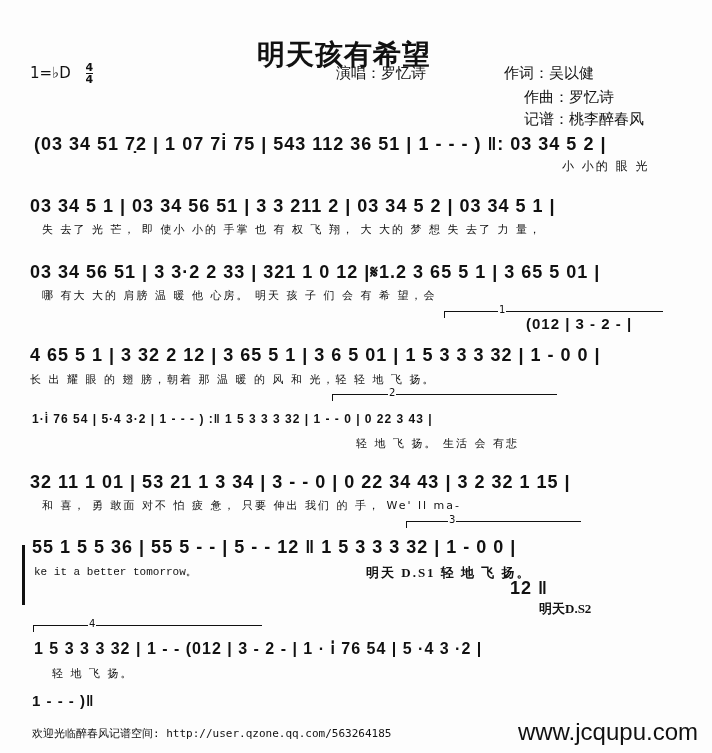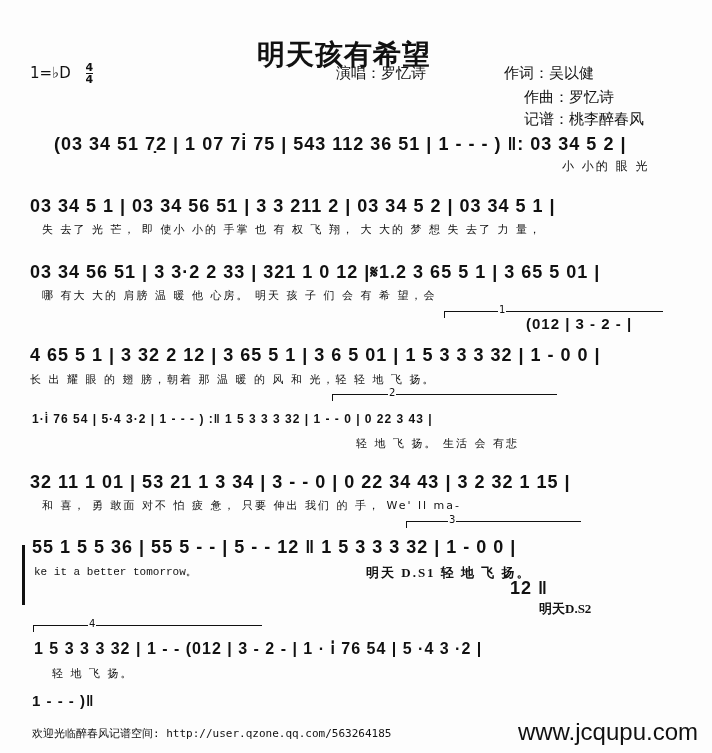--- a/index.html
+++ b/index.html
@@ -34,21 +34,21 @@
     <span class="num">4</span>
     <span>4</span>
   </span>
 </div>
 
 <div class="abs meta" style="left:336px; top:64px;">演唱：罗忆诗</div>
 <div class="abs meta" style="left:504px; top:64px;">作词：吴以健</div>
 <div class="abs meta" style="left:524px; top:88px;">作曲：罗忆诗</div>
 <div class="abs meta" style="left:524px; top:110px;">记谱：桃李醉春风</div>
 
-<div class="abs notes" style="left:34px; top:134px;margin-left:20px;">(03 34 51 7̣2 | 1 07 7i̇ 75 | 543 112 36 51 | 1 - - - ) ‖: 03 34 5 2 |</div>
+<div class="abs notes" style="left:34px; top:134px;">(03 34 51 7̣2 | 1 07 7i̇ 75 | 543 112 36 51 | 1 - - - ) ‖: 03 34 5 2 |</div>
 <div class="abs lyr" style="left:562px; top:158px;">小 小的 眼 光</div>
 
 <div class="abs notes" style="left:30px; top:196px;">03  34  5  1 | 03 34 56 51 | 3  3  211  2 | 03  34  5  2 | 03 34  5 1 |</div>
 <div class="abs lyr" style="left:42px; top:222px; font-size:11px;">失  去了  光  芒，   即 使小 小的 手掌    也  有  权  飞  翔，   大  大的  梦  想     失 去了  力 量，</div>
 
 <div class="abs notes" style="left:30px; top:262px;">03 34 56 51 | 3 3·2 2 33 | 321  1  0  12 |𝄋1.2 3  65  5  1 | 3  65  5 01 |</div>
 <div class="abs lyr" style="left:42px; top:288px; font-size:11px;">哪 有大 大的 肩膀    温 暖      他 心房。            明天     孩 子   们 会   有 希   望，会</div>
 <div class="bracket" style="left:444px; top:311px; width:218px;"></div>
 <div class="bnum" style="left:498px; top:304px;">1</div>
 <div class="abs notes" style="left:526px; top:315px; font-size:15px;">(012 | 3 - 2 - |</div>

